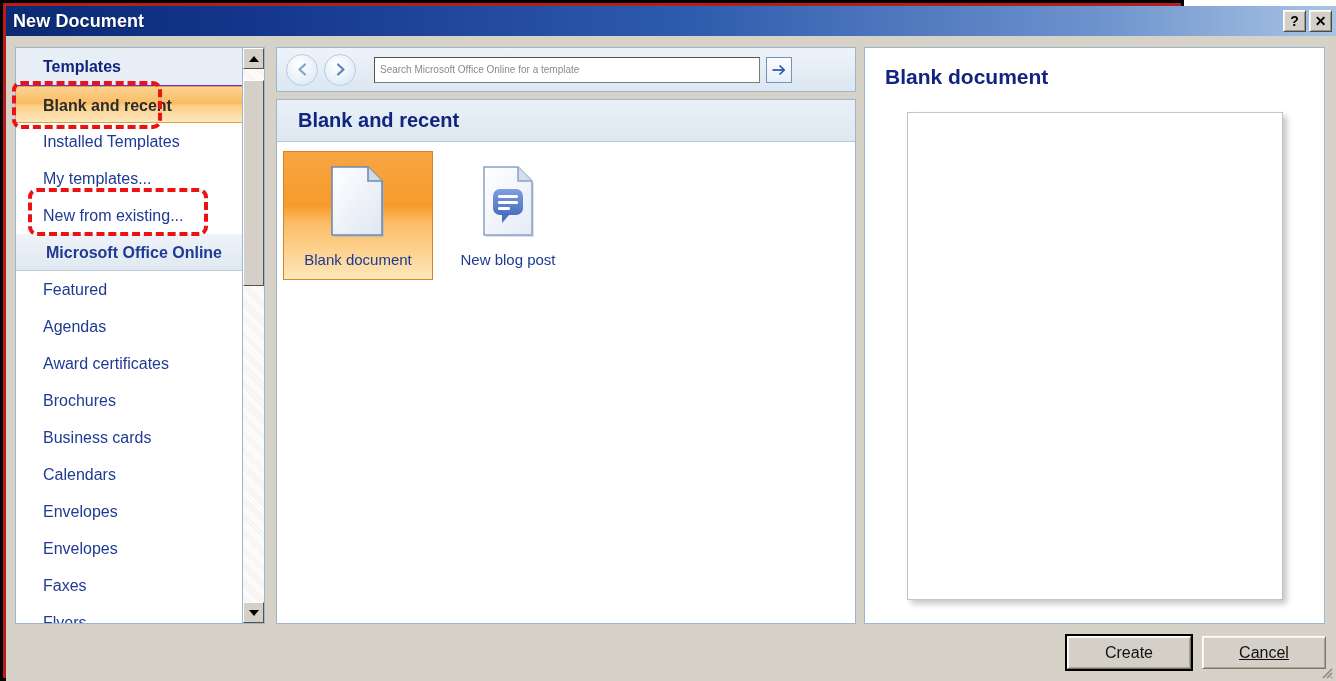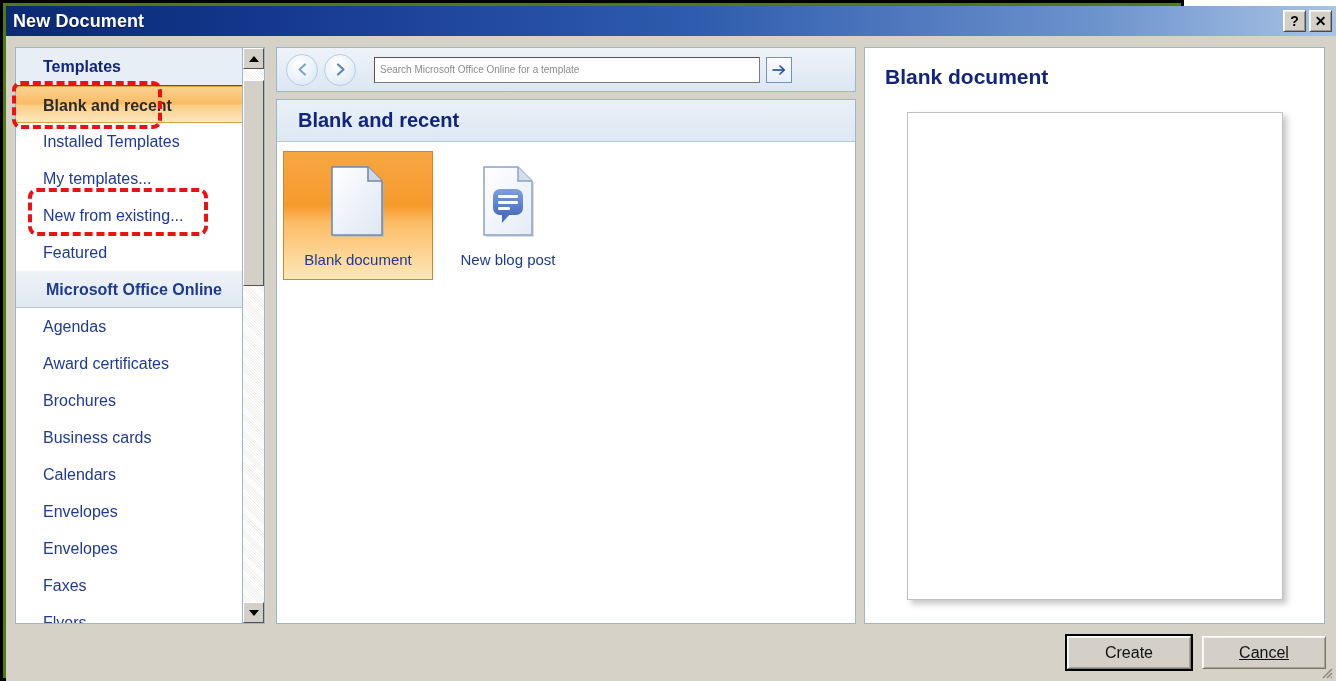--- a/index.html
+++ b/index.html
@@ -12,21 +12,21 @@
     overflow: hidden;
   }
 
   
   #window {
     position: absolute;
     left: 0; top: 0;
     width: 1184px; height: 681px;
     box-sizing: border-box;
     border: 3px solid #000000;
-    background: #4d7c0f;
+    background: #b91c1c;
   }
 
   
   #titlebar {
     position: absolute;
     left: 3px; top: 3px;
     width: 1330px; height: 30px;
     background: linear-gradient(to right, #0b2a72 0%, #13368c 18%, #2f5cae 52%, #6d93cd 82%, #a8c3e4 100%);
     display: flex;
     align-items: center;
@@ -364,22 +364,22 @@
 
   <div id="client">
 
     <div id="left-pane">
       <div id="cat-list">
         <div class="cat-item header">Templates</div>
         <div class="cat-item selected">Blank and recent</div>
         <div class="cat-item">Installed Templates</div>
         <div class="cat-item">My templates...</div>
         <div class="cat-item">New from existing...</div>
+        <div class="cat-item grouptitle">Microsoft Office Online</div>
         <div class="cat-item">Featured</div>
-        <div class="cat-item grouptitle">Microsoft Office Online</div>
         <div class="cat-item">Agendas</div>
         <div class="cat-item">Award certificates</div>
         <div class="cat-item">Brochures</div>
         <div class="cat-item">Business cards</div>
         <div class="cat-item">Calendars</div>
         <div class="cat-item">Envelopes</div>
         <div class="cat-item">Envelopes</div>
         <div class="cat-item">Faxes</div>
         <div class="cat-item">Flyers</div>
       </div>

